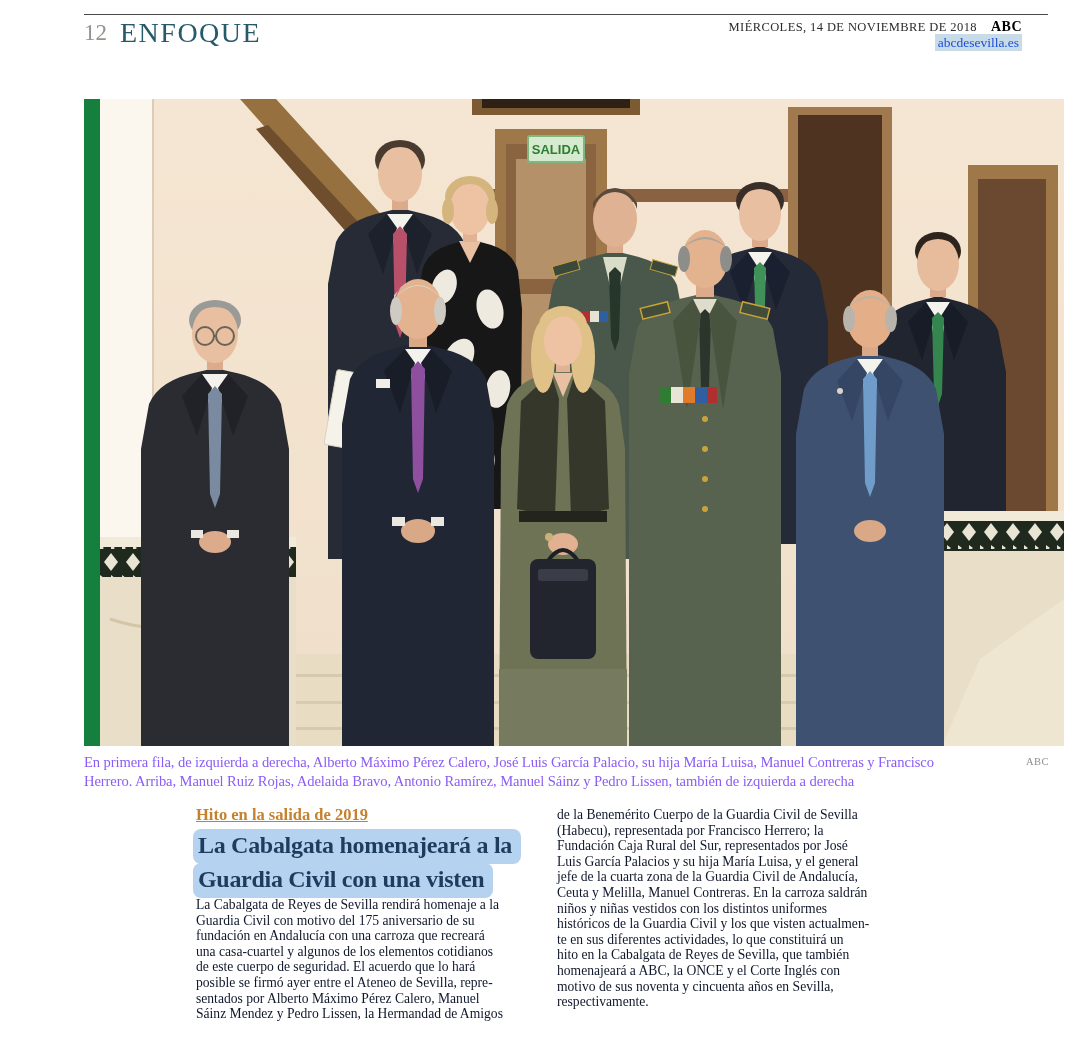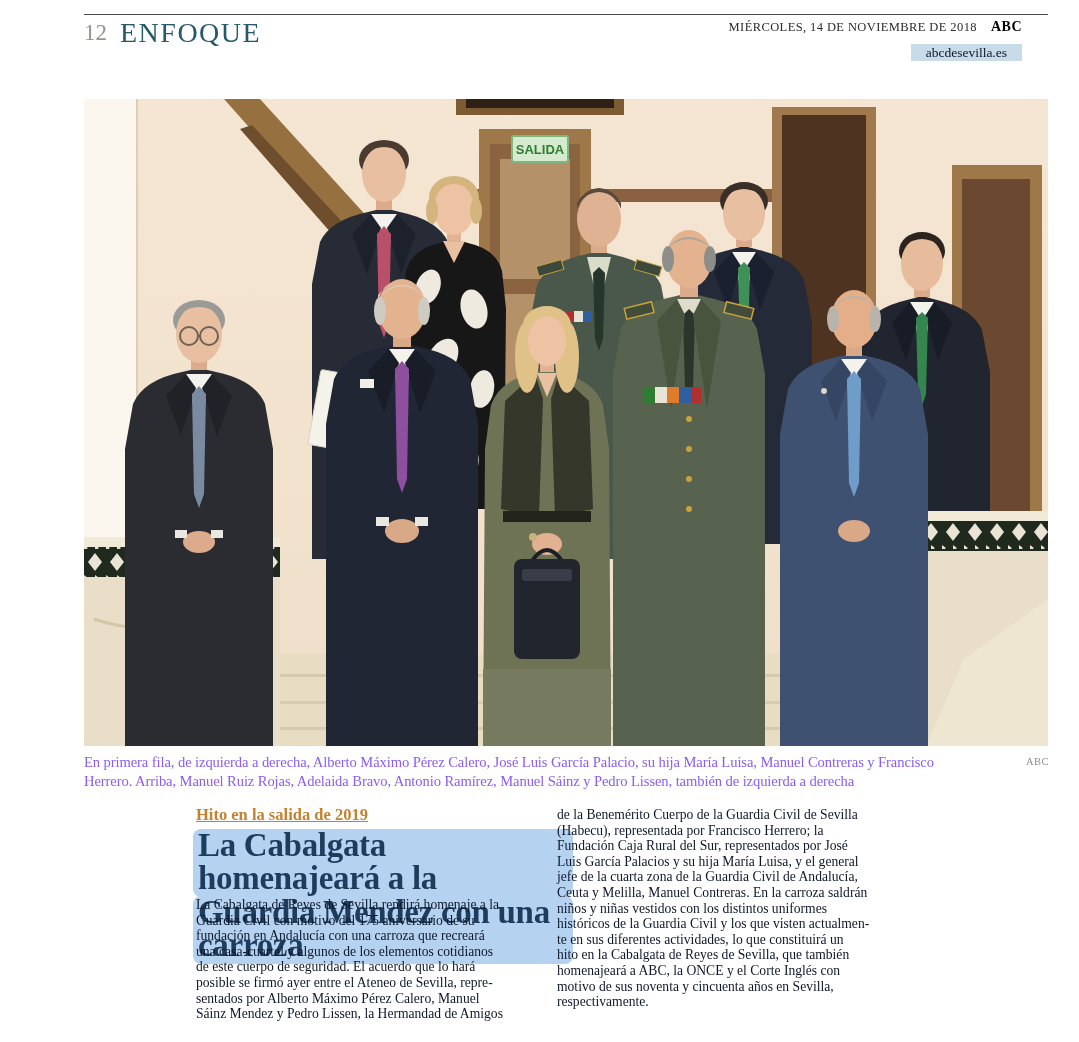--- a/index.html
+++ b/index.html
@@ -7,30 +7,30 @@
     width:1079px;height:1042px;position:relative;background:#ffffff;
     font-family:"Liberation Serif",serif;overflow:hidden;
   }
   .abs{position:absolute;margin-left:26px;}
   
   .top-rule{left:58px;top:14px;width:964px;height:1px;background:#4a4a4a;}
   .page-num{left:58px;top:20px;font-size:23px;color:#97938b;}
   .section{left:94px;top:17px;font-size:28px;color:#265a6b;letter-spacing:1.5px;text-align:center;}
   .dateline{top:19px;right:57px;font-size:12.5px;color:#2b2b2b;letter-spacing:.4px;white-space:nowrap;}
   .dateline b{font-size:14px;color:#000;margin-left:14px;letter-spacing:.5px;}
-  .website{top:44px;right:57px;font-size:13.5px;color:#0f172a;background:#c8dbe8;padding:0 15px;line-height:17px;}
-  
-  .photo{left:58px;top:99px;width:964px;height:647px;background:#15803d;overflow:hidden;}
+  .website{top:34px;right:57px;font-size:13.5px;color:#1d4ed8;background:#c8dbe8;padding:0 3px;line-height:17px;}
+  
+  .photo{left:58px;top:99px;width:964px;height:647px;background:#15803d;overflow:hidden;padding-left:16px;}
   .photo svg{display:block;}
   
   .caption{left:58px;top:753px;width:948px;font-size:14.6px;line-height:18.6px;color:#8b5cf6;white-space:pre-line;letter-spacing:-0.1px;}
   .credit{left:1000px;top:756px;font-size:10.5px;color:#8d8d8d;letter-spacing:.5px;}
   
   .kicker{left:170px;top:805px;font-size:16.5px;font-weight:bold;color:#c5822e;text-decoration:underline;}
-  .headline{left:167px;top:829px;width:380px;font-weight:bold;font-size:33px;line-height:33px;color:#1d3c5e;}
+  .headline{left:167px;top:829px;width:380px;font-weight:bold;font-size:24px;line-height:33px;color:#1d3c5e;}
   .headline .hl{display:inline-block;background:#b5d3f0;border-radius:8px;padding:0 9px 2px 5px;margin-bottom:-1px;letter-spacing:-0.3px;}
   .bodycol{font-size:13.6px;line-height:15.6px;color:#0f172a;white-space:pre-line;letter-spacing:0;}
   .col-left{left:170px;top:897px;width:356px;}
   .col-right{left:531px;top:807px;width:396px;}
   
   .edge-artifact{left:1066px;top:162px;width:40px;height:446px;border:2px solid #cdcdcd;border-radius:18px;background:#fff;}
 </style>
 </head>
 <body>
 
@@ -279,21 +279,21 @@
 </svg>
 </div>
 
 <div class="abs caption">En primera fila, de izquierda a derecha, Alberto Máximo Pérez Calero, José Luis García Palacio, su hija María Luisa, Manuel Contreras y Francisco
 Herrero. Arriba, Manuel Ruiz Rojas, Adelaida Bravo, Antonio Ramírez, Manuel Sáinz y Pedro Lissen, también de izquierda a derecha</div>
 <div class="abs credit">ABC</div>
 
 <div class="abs kicker">Hito en la salida de 2019</div>
 <div class="abs headline">
   <span class="hl">La Cabalgata homenajeará a la</span><br>
-  <span class="hl">Guardia Mendez con una carroza</span>
+  <span class="hl">Guardia Civil con una visten</span>
 </div>
 <div class="abs bodycol col-left">La Cabalgata de Reyes de Sevilla rendirá homenaje a la
 Guardia Civil con motivo del 175 aniversario de su
 fundación en Andalucía con una carroza que recreará
 una casa-cuartel y algunos de los elementos cotidianos
 de este cuerpo de seguridad. El acuerdo que lo hará
 posible se firmó ayer entre el Ateneo de Sevilla, repre-
 sentados por Alberto Máximo Pérez Calero, Manuel
 Sáinz Mendez y Pedro Lissen, la Hermandad de Amigos</div>
 <div class="abs bodycol col-right">de la Benemérito Cuerpo de la Guardia Civil de Sevilla

